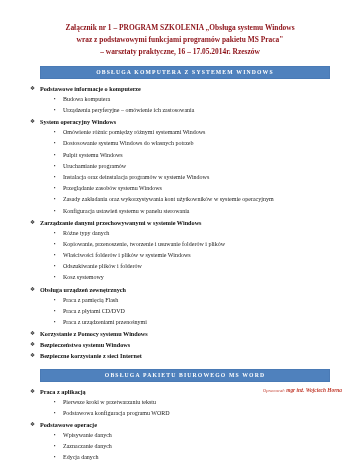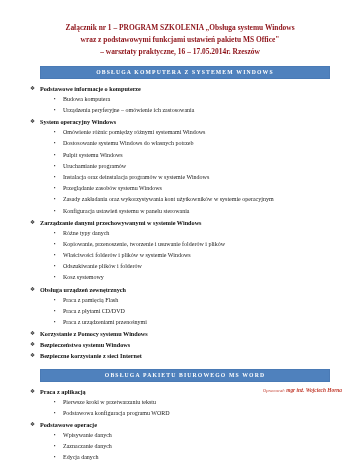--- a/index.html
+++ b/index.html
@@ -113,21 +113,21 @@
     color: #c0392b;
   }
 </style>
 </head>
 <body>
 
 <div class="page">
 
   <div class="doc-title">
     <span class="tline">Załącznik nr 1 – PROGRAM SZKOLENIA „Obsługa systemu Windows</span>
-    <span class="tline">wraz z podstawowymi funkcjami ustawień pakietu MS Office"</span>
+    <span class="tline">wraz z podstawowymi funkcjami programów pakietu MS Praca"</span>
     <span class="tline">– warsztaty praktyczne, 16 – 17.05.2014r. Rzeszów</span>
   </div>
 
   <div id="sections-root">
       <div class="banner">
         <span class="banner-text">OBSŁUGA KOMPUTERA Z SYSTEMEM WINDOWS</span>
       </div>
       <div class="outline">
         <div class="lvl1">
           <span class="mark">❖</span>

